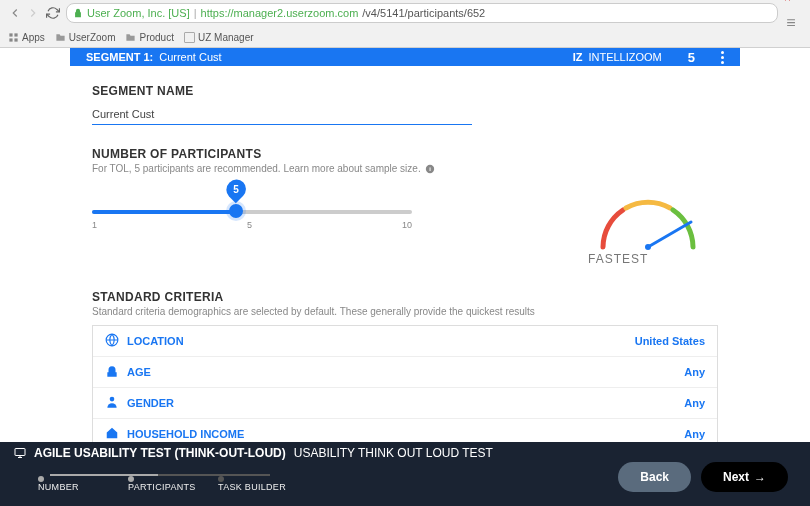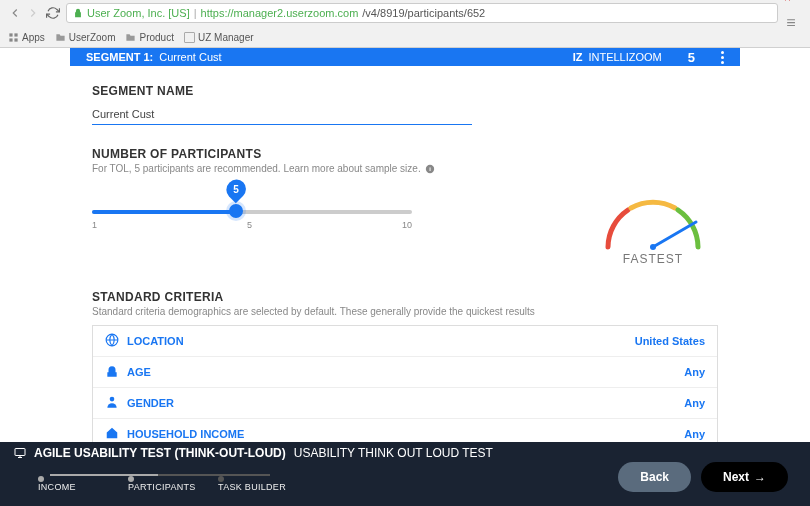--- a/index.html
+++ b/index.html
@@ -4,21 +4,21 @@
 <style>
 * { margin: 0; padding: 0; box-sizing: border-box; font-family: -apple-system, BlinkMacSystemFont, "Segoe UI", Arial, sans-serif; }
 body { background: #000; width: 810px; height: 506px; overflow: hidden; position: relative; }
 
 
 .browser-chrome { background: #f1f1f1; height: 48px; border-bottom: 1px solid #d0d0d0; }
 .chrome-top { height: 26px; display: flex; align-items: center; padding: 0 8px; gap: 6px; }
 .nav-arrows { display: flex; gap: 4px; color: #888; }
 .nav-arrow { width: 14px; height: 14px; }
 .reload-icon { width: 14px; height: 14px; color: #666; }
-.url-bar { flex: 1; background: #fff; border: 1px solid #ccc; border-radius: 3px; height: 20px; display: flex; align-items: center; padding: 0 6px; font-size: 11px; gap: 4px; color: #555; }
+.url-bar { flex: 1; background: #fff; border: 1px solid #ccc; border-radius: 8px; height: 20px; display: flex; align-items: center; padding: 0 6px; font-size: 11px; gap: 4px; color: #555; }
 .lock-icon { width: 10px; height: 10px; fill: #4caf50; }
 .url-green { color: #4caf50; }
 .chrome-right { display:flex; align-items:center; gap:6px; padding-right:4px;flex-direction:column; }
 .ext-icon { width:14px; height:14px; font-size:10px; color:#d66; }
 .bookmarks-bar { height: 22px; display: flex; align-items: center; padding: 0 8px; gap: 10px; font-size: 10px; color: #555; }
 .bookmarks-bar .bm { display:flex; align-items:center; gap:3px; }
 .folder-icon { width:11px; height:11px; fill:#999; }
 .page-icon { width:11px; height:11px; border:1px solid #aaa; border-radius:1px; }
 
 
@@ -41,21 +41,21 @@
 
 .participants-row { display:flex; align-items:flex-start; gap:40px; margin-top:12px; }
 .slider-area { flex:1; padding-top: 24px; position:relative; }
 .slider-track { position:relative; height:4px; background:#ccc; border-radius:2px; width: 320px; }
 .slider-fill { position:absolute; left:0; top:0; height:4px; background:#1976f2; border-radius:2px; width:45%; }
 .slider-thumb { position:absolute; top:-6px; left:45%; transform:translateX(-50%); width:14px; height:14px; background:#1976f2; border-radius:50%; border:3px solid #1976f2; box-shadow:0 0 0 3px rgba(25,118,242,0.18); }
 .slider-balloon { position:absolute; top:-30px; left:45%; transform:translateX(-50%); background:#1976f2; color:#fff; font-size:10px; font-weight:700; padding:4px 7px; border-radius:50% 50% 50% 0; transform:translateX(-50%) rotate(-45deg); }
 .slider-balloon span { display:inline-block; transform:rotate(45deg); }
 .slider-labels { display:flex; justify-content:space-between; width:320px; font-size:9px; color:#888; margin-top:6px; }
 
-.gauge-area { width:130px; text-align:center; padding-top:6px; }
+.gauge-area { width:130px; padding-top:6px; }
 .gauge-label { font-size:12px; color:#777; letter-spacing:1px; margin-top:-4px; }
 
 .criteria-section { margin-top: 24px; }
 .criteria-table { border:1px solid #ddd; margin-top:8px; }
 .criteria-row { display:flex; align-items:center; padding:7px 12px; border-bottom:1px solid #eee; font-size:11px; }
 .criteria-row:last-child { border-bottom:none; }
 .criteria-row .crit-icon { width:14px; margin-right:8px; color:#1976f2; }
 .criteria-row .crit-label { color:#1976f2; font-weight:700; }
 .criteria-row .crit-value { margin-left:auto; color:#1976f2; font-weight:700; }
 
@@ -91,21 +91,21 @@
         <path d="M23 4v6h-6M1 20v-6h6"></path>
         <path d="M3.51 9a9 9 0 0114.85-3.36L23 10M1 14l4.64 4.36A9 9 0 0020.49 15"></path>
       </svg>
     <div class="url-bar">
       <svg class="lock-icon" viewBox="0 0 24 24">
           <path d="M12 2a5 5 0 00-5 5v3H5v12h14V10h-2V7a5 5 0 00-5-5z"></path>
         </svg>
       <span class="url-green">User Zoom, Inc. [US]</span>
       <span style="color:#aaa">|</span>
       <span class="url-green">https://manager2.userzoom.com</span>
-        <span>/v4/8919/participants/652</span>
+        <span>/v4/5141/participants/652</span>
     </div>
     <div class="chrome-right">
       <span class="ext-icon">⁷ᵀ</span>
       <span style="color:#888;">≡</span>
     </div>
   </div>
   <div class="bookmarks-bar">
     <div class="bm">
         <svg viewBox="0 0 24 24" width="11" height="11" fill="#888">
           <rect x="3" y="3" width="7" height="7"></rect>
@@ -244,21 +244,21 @@
         <rect x="2" y="3" width="20" height="14" rx="1"></rect>
         <line x1="8" y1="21" x2="16" y2="21"></line>
         <line x1="12" y1="17" x2="12" y2="21"></line>
       </svg>
     <span>AGILE USABILITY TEST (THINK-OUT-LOUD)</span>
     <span style="font-weight:400;text-align:right;">USABILITY THINK OUT LOUD TEST</span>
   </div>
   <div class="bb-steps">
     <div class="bb-track"></div>
     <div class="bb-fill"></div>
-    <div class="bb-step">INCOME</div>
+    <div class="bb-step">NUMBER</div>
     <div class="bb-step">PARTICIPANTS</div>
     <div class="bb-step pending">TASK BUILDER</div>
   </div>
   <div class="bb-buttons">
     <button class="btn btn-back">Back</button>
     <button class="btn btn-next">
         <span>Next</span>
         <span>→</span>
       </button>
   </div>

